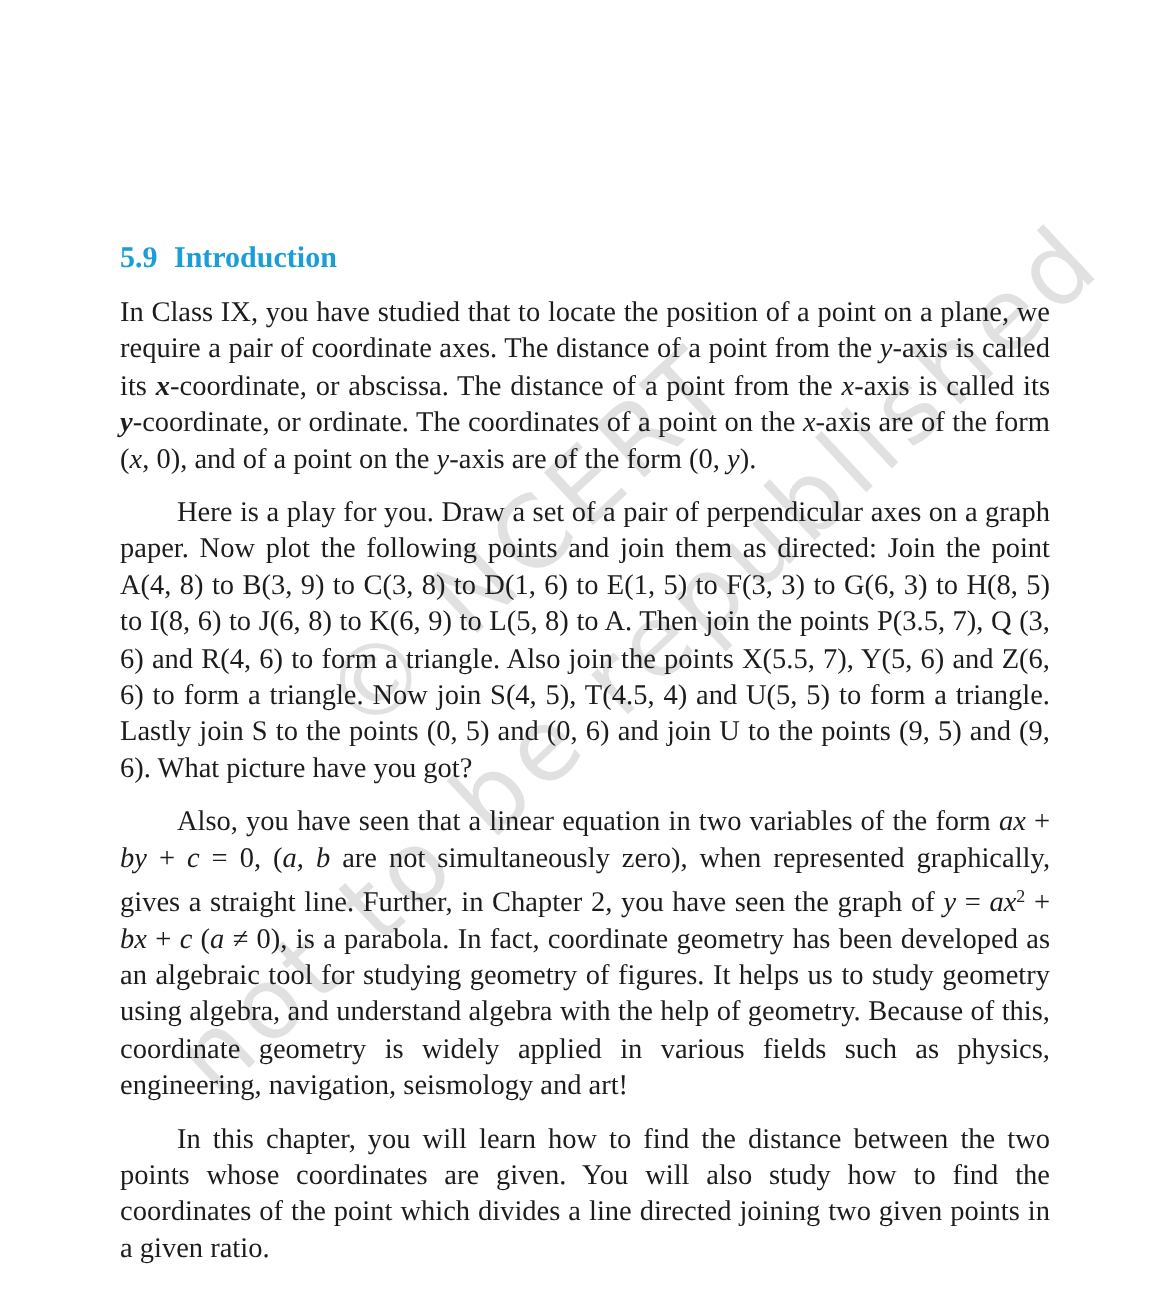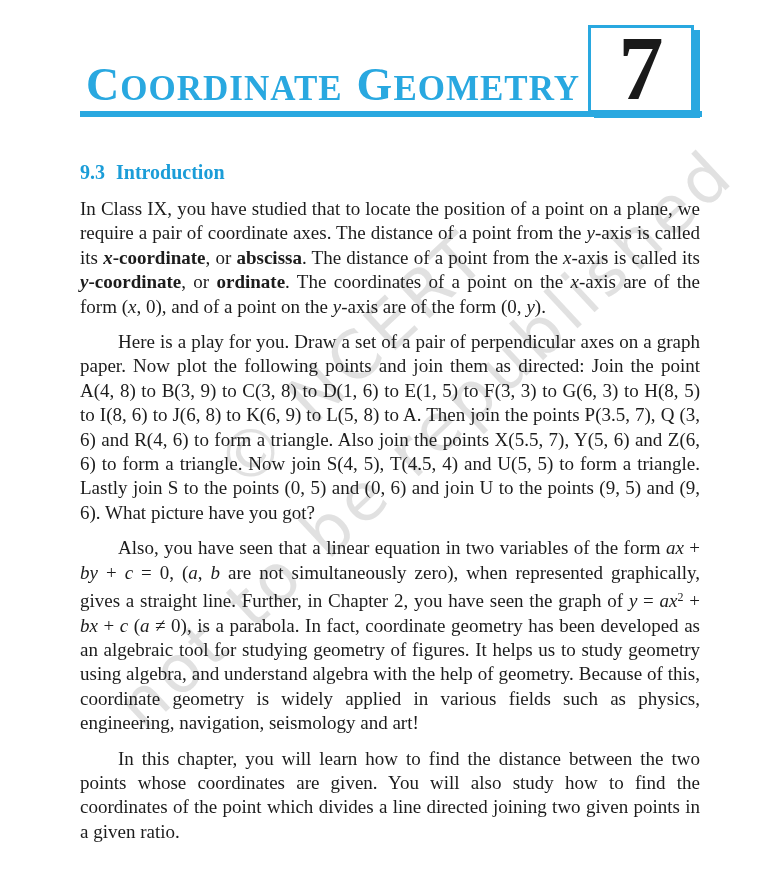--- a/index.html
+++ b/index.html
@@ -59,51 +59,44 @@
     margin:0 0 13px 0;
   }
   .sect-label{margin-left:11px;margin-top:16px;}
   .para{
     font-size:19px;line-height:24.4px;text-align:justify;
     margin:0 0 11px 0;color:var(--body-text);
   }
   .para.indent{text-indent:38px;}
   .s-n{font-style:normal;font-weight:normal;}
   .s-i{font-style:italic;}
-  .s-b{font-weight:bold;margin-top:25px;}
+  .s-b{font-weight:normal;margin-top:25px;}
   .s-bi{font-weight:bold;font-style:italic;}
   .s-sup{font-size:12px;vertical-align:6px;}
 
   
   .footer{
     position:absolute;left:0;right:0;top:831px;text-align:center;
     font-family:"Liberation Sans",sans-serif;font-size:15px;color:#161616;
     z-index:1;
   }
 </style>
 </head>
 <body>
 
 <div class="page">
 
   <div class="watermark">
     <div>© NCERT</div>
     <div>not to be republished</div>
   </div>
 
-  <div class="header">
-    <div class="header-rule"></div>
-    <h1 class="chapter-title"><span class="t-init">C</span><span class="t-rest">OORDINATE</span><span class="t-init word2">G</span><span class="t-rest">EOMETRY</span></h1>
-    <div class="chapter-box">
-      <span class="chapter-num">7</span>
-    </div>
-  </div>
 
   <div class="content">
-    <h2 class="section-heading"><span>9.3</span><span class="sect-label">Introduction</span></h2>
+    <h2 class="section-heading"><span>5.9</span><span class="sect-label">Introduction</span></h2>
     <div id="paragraphs">
         <p class="para"><span class="s-n">In Class IX, you have studied that to locate the position of a point on a plane, we require a pair of coordinate axes. The distance of a point from the </span><span class="s-i">y</span><span class="s-n">-axis is called its </span><span class="s-bi">x</span><span class="s-b">-coordinate</span><span class="s-n">, or </span><span class="s-b">abscissa</span><span class="s-n">. The distance of a point from the </span><span class="s-i">x</span><span class="s-n">-axis is called its </span><span class="s-bi">y</span><span class="s-b">-coordinate</span><span class="s-n">, or </span><span class="s-b">ordinate</span><span class="s-n">. The coordinates of a point on the </span><span class="s-i">x</span><span class="s-n">-axis are of the form (</span><span class="s-i">x</span><span class="s-n">, 0), and of a point on the </span><span class="s-i">y</span><span class="s-n">-axis are of the form (0, </span><span class="s-i">y</span><span class="s-n">).</span></p>
         <p class="para indent"><span class="s-n">Here is a play for you. Draw a set of a pair of perpendicular axes on a graph paper. Now plot the following points and join them as directed: Join the point A(4, 8) to B(3, 9) to C(3, 8) to D(1, 6) to E(1, 5) to F(3, 3) to G(6, 3) to H(8, 5) to I(8, 6) to J(6, 8) to K(6, 9) to L(5, 8) to A. Then join the points P(3.5, 7), Q (3, 6) and R(4, 6) to form a triangle. Also join the points X(5.5, 7), Y(5, 6) and Z(6, 6) to form a triangle. Now join S(4, 5), T(4.5, 4) and U(5, 5) to form a triangle. Lastly join S to the points (0, 5) and (0, 6) and join U to the points (9, 5) and (9, 6). What picture have you got?</span></p>
         <p class="para indent"><span class="s-n">Also, you have seen that a linear equation in two variables of the form </span><span class="s-i">ax</span><span class="s-n"> + </span><span class="s-i">by</span><span class="s-n"> + </span><span class="s-i">c</span><span class="s-n"> = 0, (</span><span class="s-i">a</span><span class="s-n">, </span><span class="s-i">b</span><span class="s-n"> are not simultaneously zero), when represented graphically, gives a straight line. Further, in Chapter 2, you have seen the graph of </span><span class="s-i">y</span><span class="s-n"> = </span><span class="s-i">ax</span><span class="s-sup">2</span><span class="s-n"> + </span><span class="s-i">bx</span><span class="s-n"> + </span><span class="s-i">c</span><span class="s-n"> (</span><span class="s-i">a</span><span class="s-n"> ≠ 0), is a parabola. In fact, coordinate geometry has been developed as an algebraic tool for studying geometry of figures. It helps us to study geometry using algebra, and understand algebra with the help of geometry. Because of this, coordinate geometry is widely applied in various fields such as physics, engineering, navigation, seismology and art!</span></p>
         <p class="para indent"><span class="s-n">In this chapter, you will learn how to find the distance between the two points whose coordinates are given. You will also study how to find the coordinates of the point which divides a line directed joining two given points in a given ratio.</span></p>
       </div>
   </div>
 
 
 </div>

